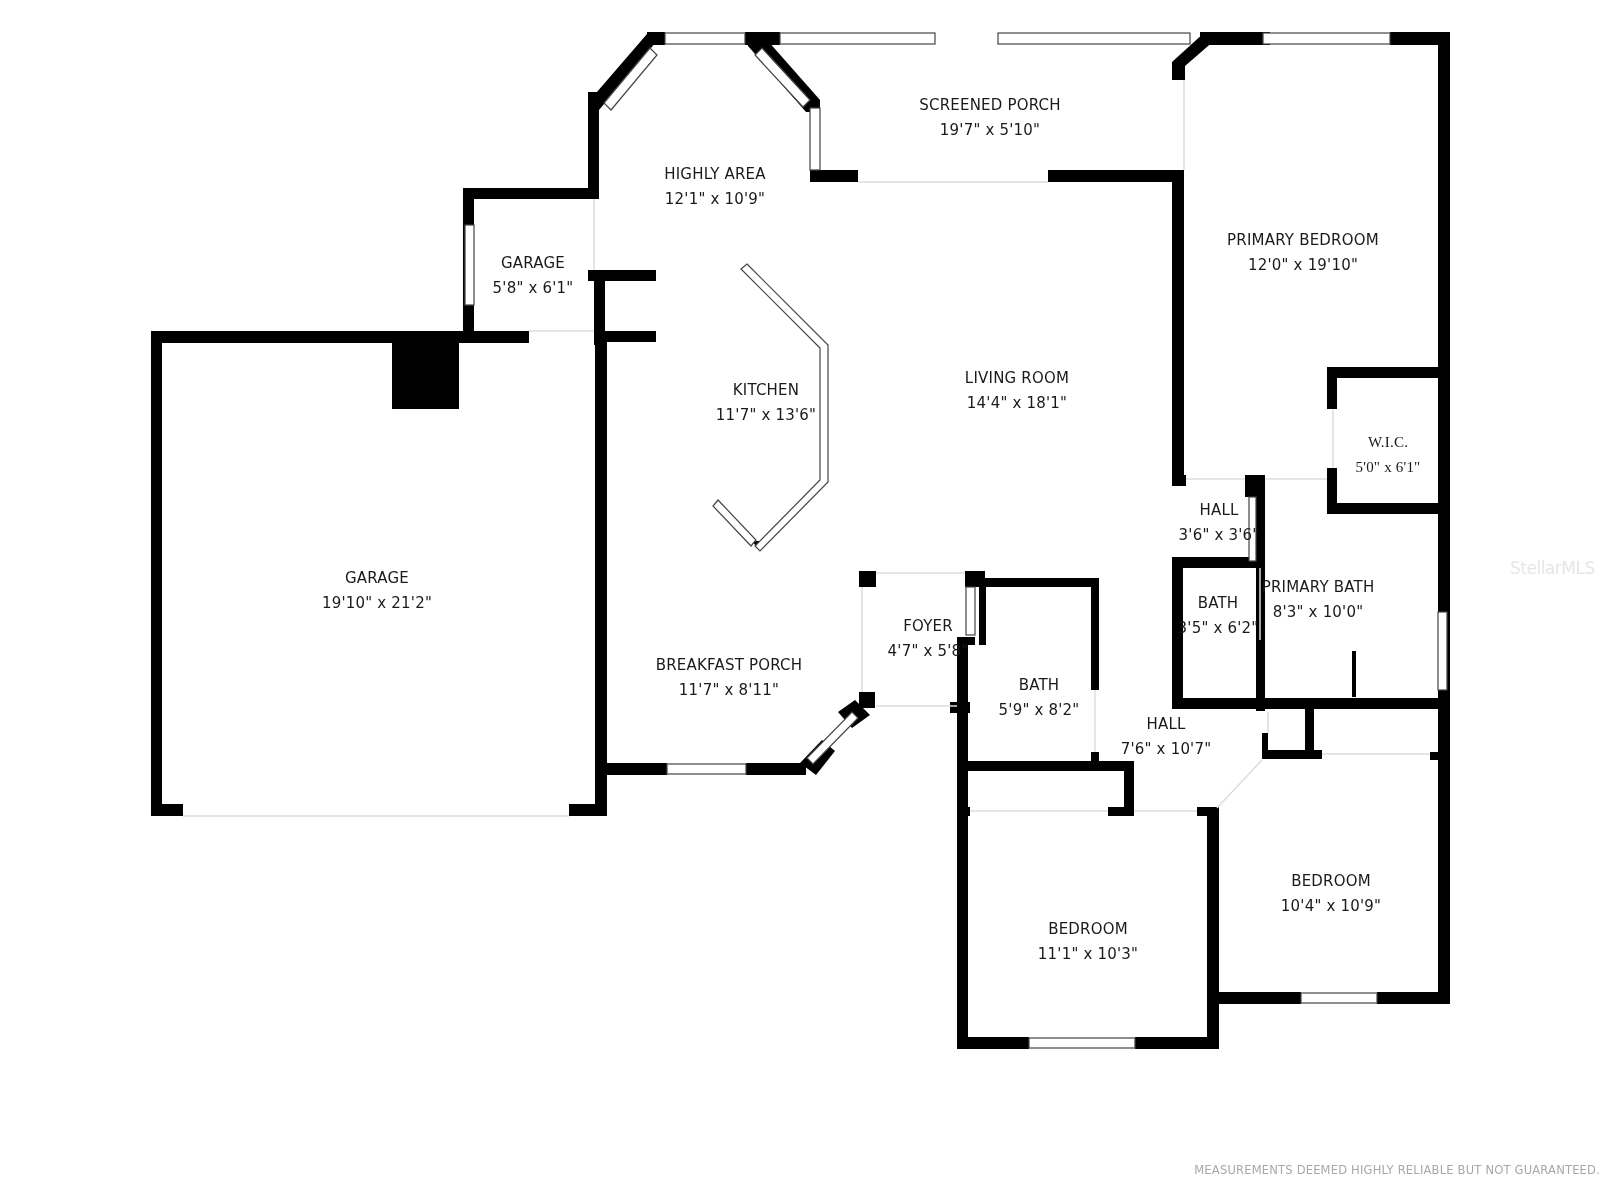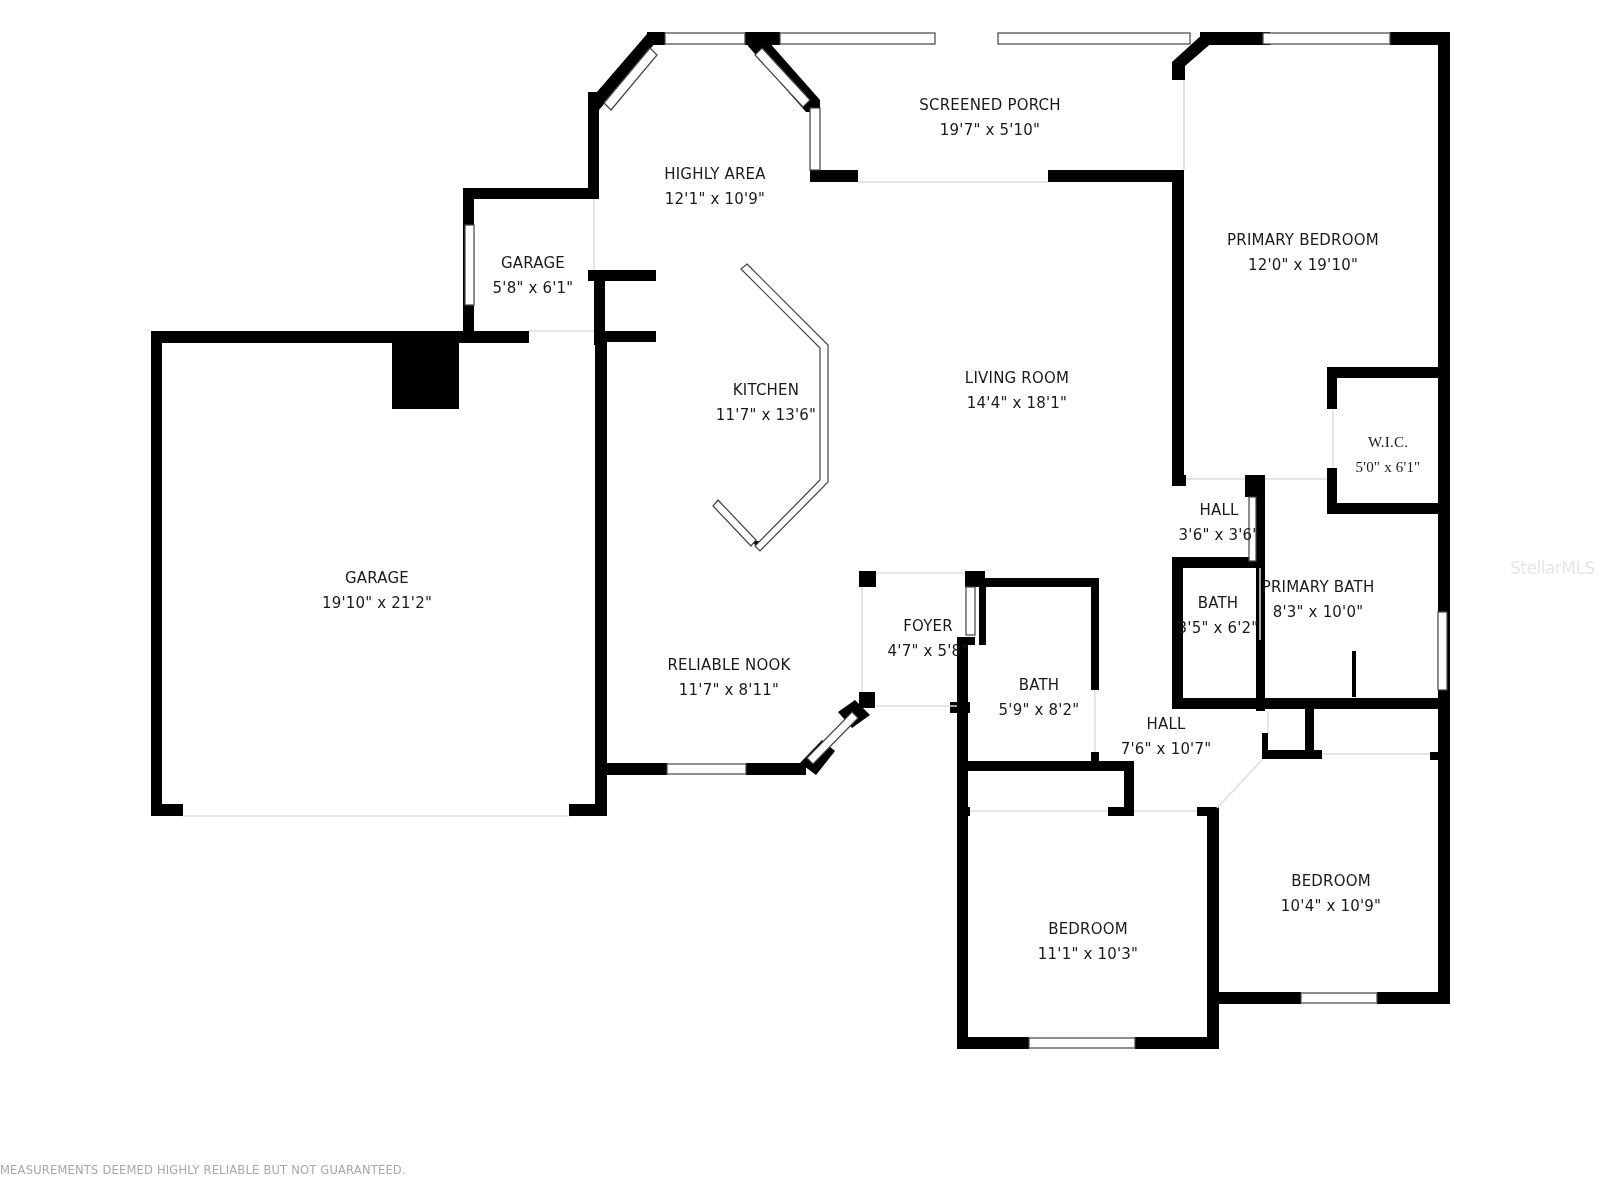--- a/index.html
+++ b/index.html
@@ -1,21 +1,21 @@
 <!DOCTYPE html>
 <html><head>
 <meta charset="utf-8">
 <style>
   html, body { margin:0; padding:0; background:#ffffff; }
   body { width:1600px; height:1200px; position:relative; overflow:hidden; font-family:"DejaVu Sans", sans-serif; }
   #plan { position:absolute; left:0; top:0; width:1600px; height:1200px; }
   .room-label { position:absolute; transform:translate(-50%,-50%); text-align:center; color:#1a1a1a; white-space:nowrap; font-size:15px; line-height:25px; letter-spacing:0.2px; }
   .room-label .name { display:block; }
   .room-label .dims { display:block; }
-  .disclaimer { position:absolute; left:0; width:1600px; top:1163px; text-align:left; font-size:11.5px; color:#a8a8a8; letter-spacing:0.2px; }
+  .disclaimer { position:absolute; left:0; width:1600px; top:1163px; text-align:right; font-size:11.5px; color:#a8a8a8; letter-spacing:0.2px; }
   .watermark { position:absolute; left:1510px; top:558px; font-size:17px; color:#e6e6e6; letter-spacing:-0.5px; }
 </style>
 </head>
 <body>
 
 <svg id="plan" viewBox="0 0 1600 1200" xmlns="http://www.w3.org/2000/svg">
   <g fill="#000">
 
     <rect x="151" y="331" width="11" height="485"></rect>
     <rect x="151" y="331" width="378" height="12"></rect>
@@ -179,21 +179,21 @@
   </div>
   <div class="room-label" style="left:1318px;top:600px;">
     <span class="name">PRIMARY BATH</span>
     <span class="dims">8'3" x 10'0"</span>
   </div>
   <div class="room-label" style="left:914px;top:639px;margin-left:14px;">
     <span class="name">FOYER</span>
     <span class="dims">4'7" x 5'8"</span>
   </div>
   <div class="room-label" style="left:729px;top:678px;">
-    <span class="name">RELIABLE NOOK</span>
+    <span class="name">BREAKFAST PORCH</span>
     <span class="dims">11'7" x 8'11"</span>
   </div>
   <div class="room-label" style="left:1039px;top:698px;">
     <span class="name">BATH</span>
     <span class="dims">5'9" x 8'2"</span>
   </div>
   <div class="room-label" style="left:1166px;top:737px;">
     <span class="name">HALL</span>
     <span class="dims">7'6" x 10'7"</span>
   </div>

